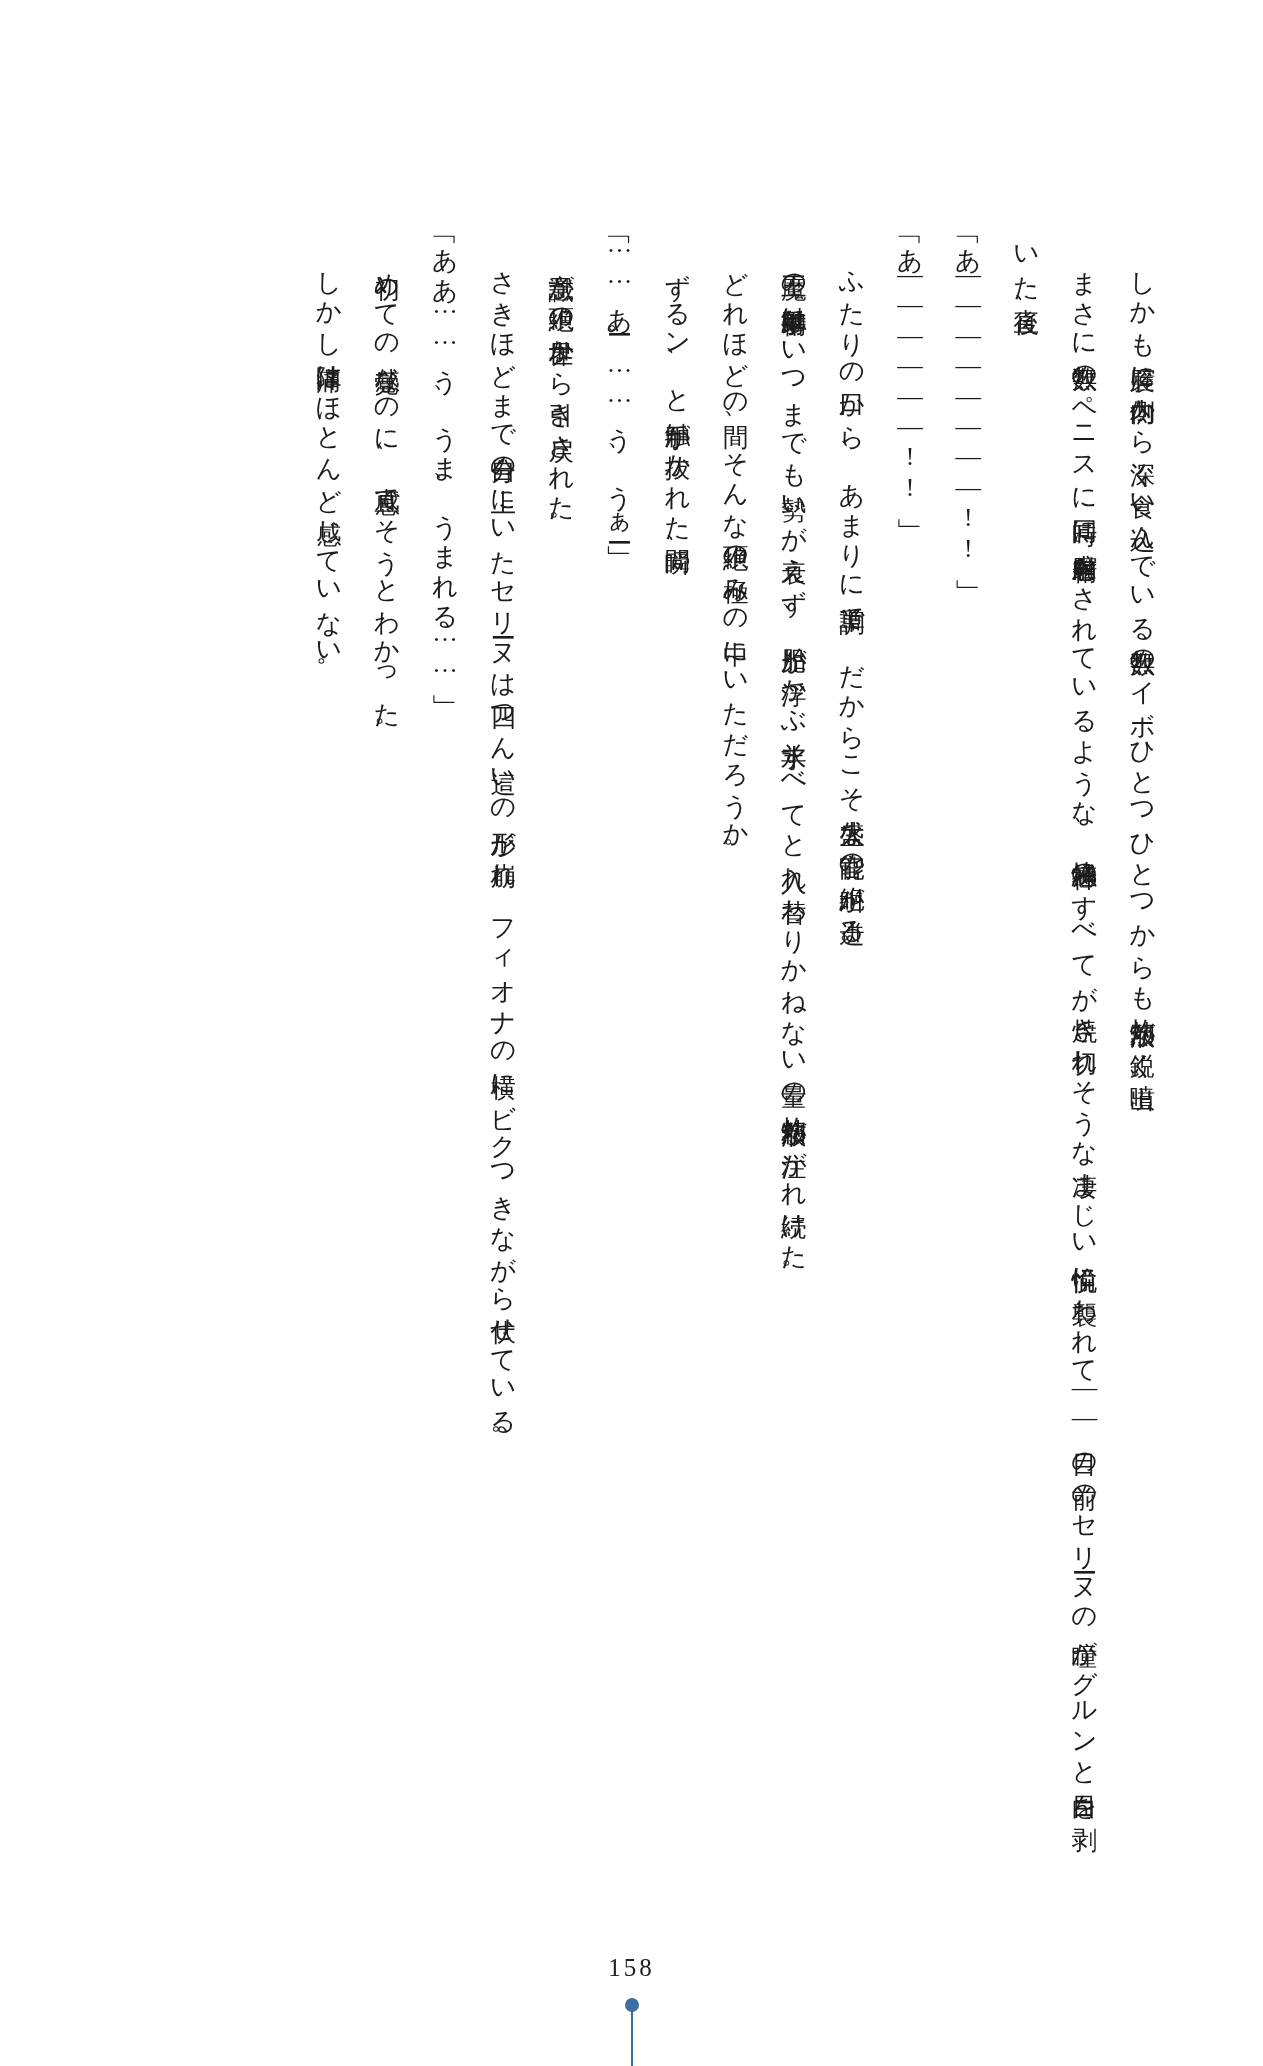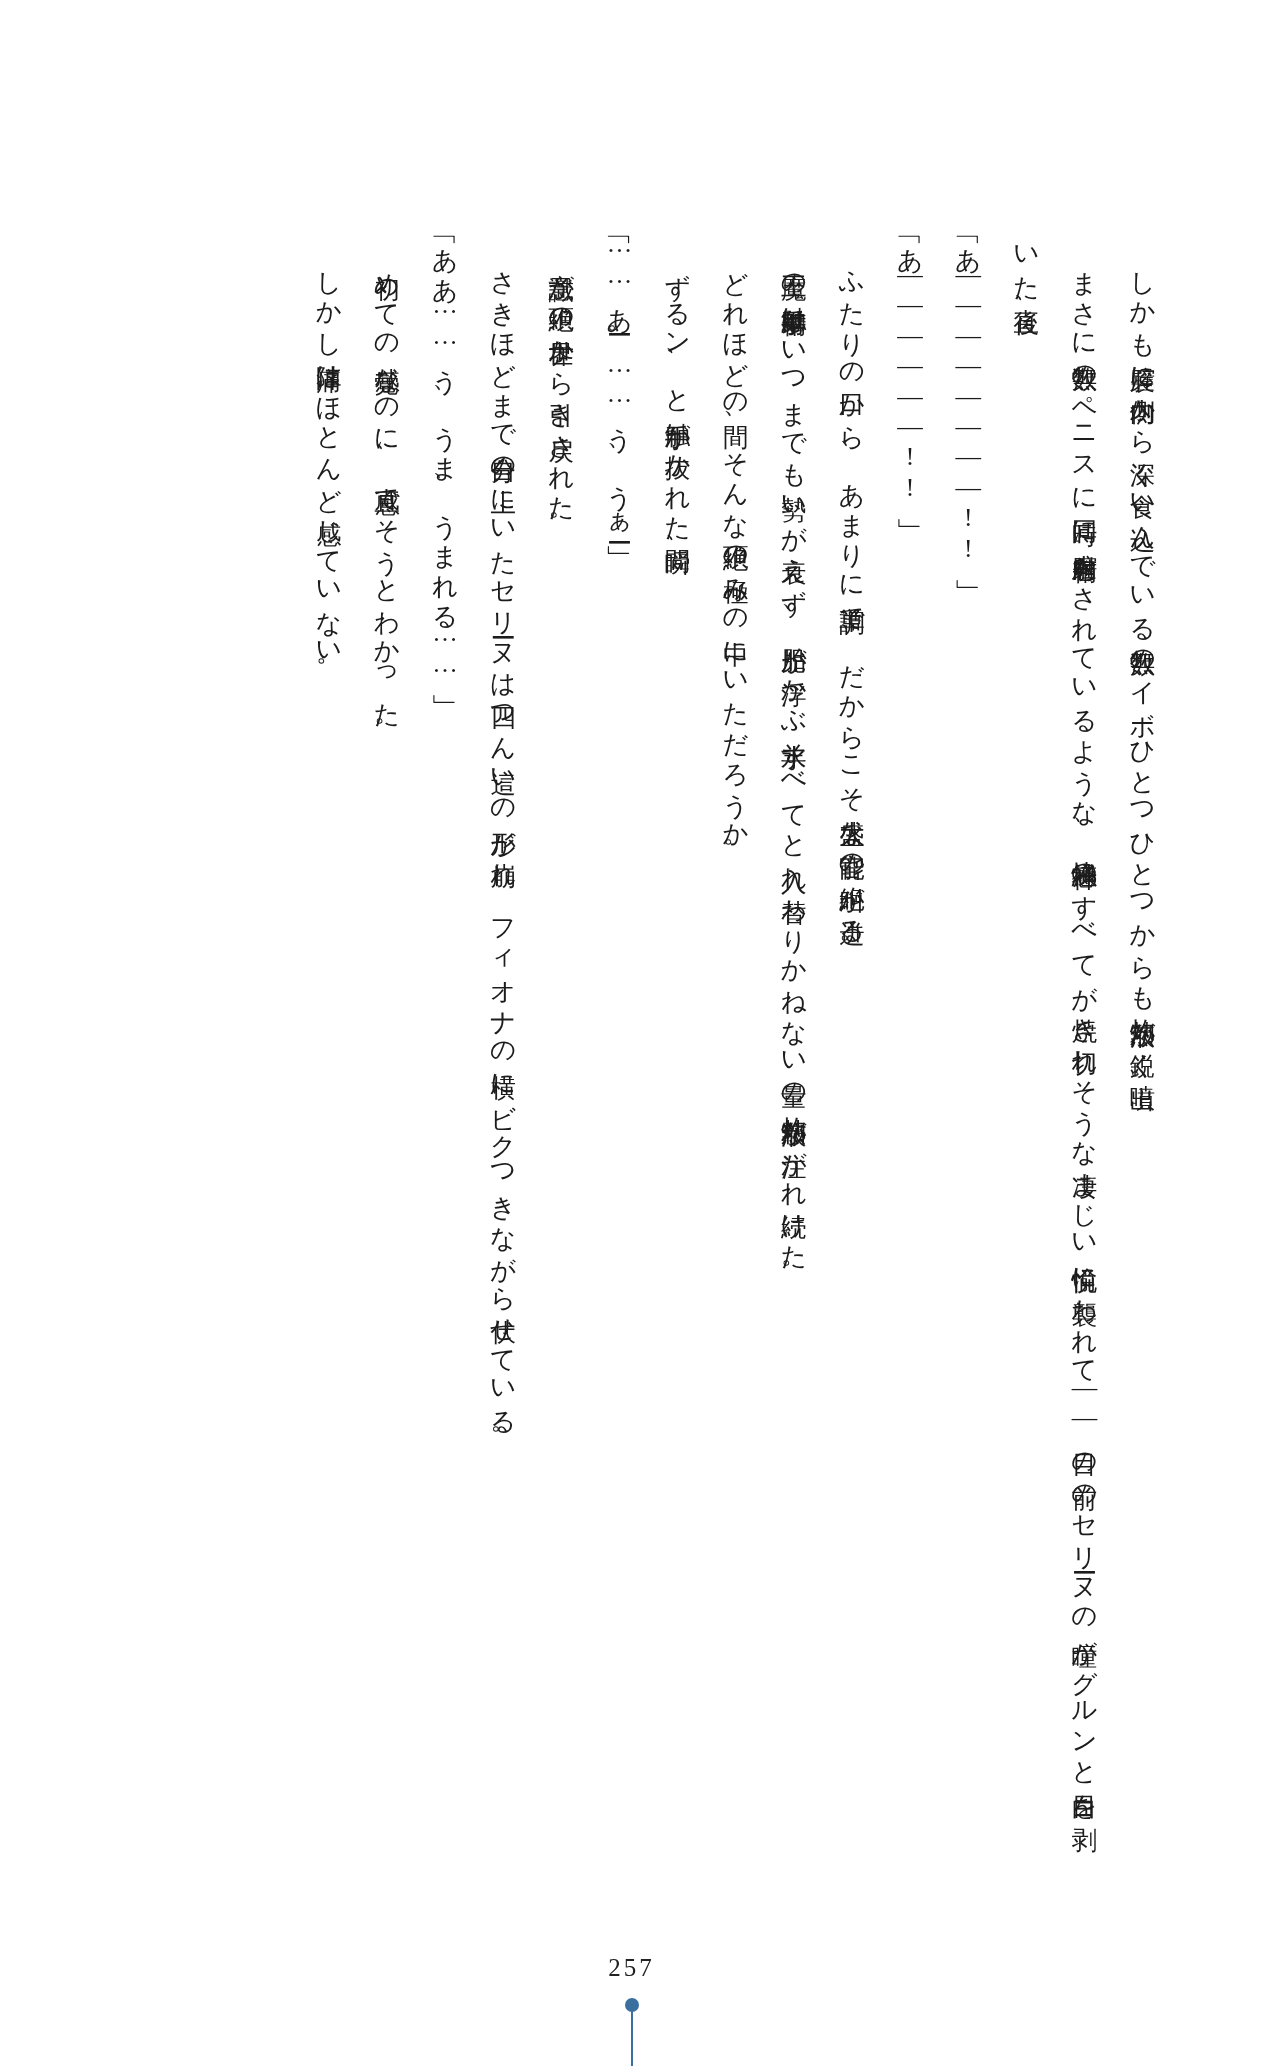--- a/index.html
+++ b/index.html
@@ -98,17 +98,17 @@
       <p class="">どれほどの間、そんな絶頂の極みの中にいただろうか。</p>
       <p class="">ずるン、と触手が抜かれた瞬間、</p>
       <p class="noindent">「……あー。……う、うぁー」</p>
       <p class="">意識が絶頂の世界から引き戻された。</p>
       <p class="">さきほどまで自分の上にいたセリーヌは四つん這いの形が崩れ、フィオナの横にビクつきながら伏せている。</p>
       <p class="noindent">「ああ……う、うま、うまれる……」</p>
       <p class="">初めての感覚なのに、直感でそうとわかった。</p>
       <p class="">しかし陣痛はほとんど感じていない。</p>
     </div>
 
-  <div class="folio">257</div>
+  <div class="folio">158</div>
   <div class="footer-rule" style="background: rgb(59, 111, 160);"></div>
   <div class="footer-dot" style="background: rgb(59, 111, 160);"></div>
 
 </div>
 
 </body></html>

